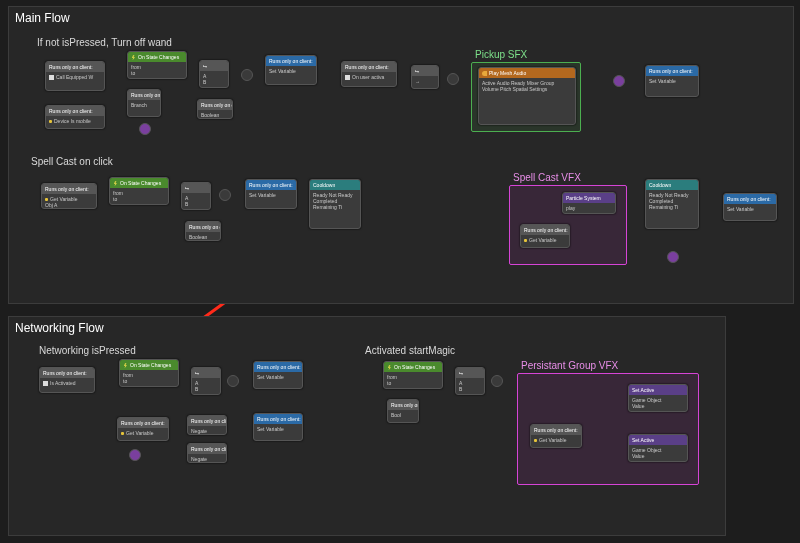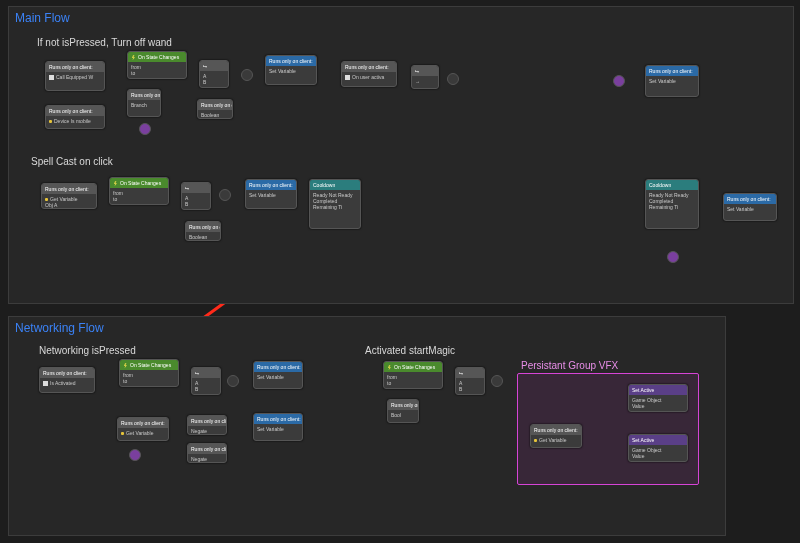--- a/index.html
+++ b/index.html
@@ -1,18 +1,18 @@
 <!DOCTYPE html>
 <html><head>
 <meta charset="utf-8">
 <style>
   html,body{margin:0;padding:0;width:800px;height:543px;background:#1d1d1d;font-family:Arial,Helvetica,sans-serif;overflow:hidden;color:#ccc;font-size:8px}
   .canvas{position:relative;width:800px;height:543px}
   .section{position:absolute;border:1px solid #3c3c3c;background:#272727}
-  .section-title{position:absolute;top:4px;left:6px;color:#3b82f6;font-size:12px}
+  .section-title{position:absolute;top:4px;left:6px;color:#ffffff;font-size:12px}
   .sub-title{position:absolute;color:#d9d9d9;font-size:10px}
   .comment{position:absolute;border:1px solid;border-radius:2px}
   .comment.green{border-color:#4caf50;background:rgba(55,110,55,.2)}
   .comment.magenta{border-color:#d644d6;background:rgba(120,40,120,.22)}
   .comment-title{position:absolute;top:-14px;left:3px;font-size:10px;white-space:nowrap}
   .comment.green .comment-title{color:#7de08a}
   .comment.magenta .comment-title{color:#e88ee8}
   .node{position:absolute;background:#3b3b3b;border:1px solid #555;border-radius:3px;box-shadow:0 0 2px #000}
   .hdr{height:10px;border-top-left-radius:2px;border-top-right-radius:2px;font-size:5px;line-height:10px;color:#fff;padding:0 3px;white-space:nowrap;overflow:hidden}
   .hdr.grey{background:#565656}
@@ -87,20 +87,32 @@
     <div class="node" style="left:332px;top:54px;width:54px;height:24px">
       <div class="hdr grey">Runs only on client:</div>
       <div class="body"><span class="ico doc"></span>On user activa</div>
     </div>
     <div class="node" style="left:402px;top:58px;width:26px;height:22px">
       <div class="hdr grey">⮡</div>
       <div class="body">→</div>
     </div>
     <div class="tiny" style="left:438px;top:66px"></div>
 
+    <div class="comment green" style="left:462px;top:55px;width:108px;height:68px">
+      <div class="comment-title">Pickup SFX</div>
+      <div class="node" style="left:6px;top:4px;width:96px;height:56px">
+        <div class="hdr orange"><span class="ico snd"></span><span>Play Mesh Audio</span></div>
+        <div class="body">Active Audio
+Ready
+Mixer Group
+Volume
+Pitch
+Spatial Settings</div>
+      </div>
+    </div>
 
     <div class="tiny dot-purple" style="left:604px;top:68px"></div>
     <div class="node" style="left:636px;top:58px;width:52px;height:30px">
       <div class="hdr blue">Runs only on client:</div>
       <div class="body"><span>Set Variable</span></div>
     </div>
 
     <div class="node" style="left:32px;top:176px;width:54px;height:24px">
       <div class="hdr grey">Runs only on client:</div>
       <div class="body"><span class="pin"></span><span>Get Variable</span><br>Obj A</div>
@@ -125,20 +137,31 @@
     </div>
     <div class="node" style="left:300px;top:172px;width:50px;height:48px">
       <div class="hdr teal">Cooldown</div>
       <div class="body">Ready
 Not Ready
 Completed
 Remaining Ti</div>
     </div>
 
 
+    <div class="comment magenta" style="left:500px;top:178px;width:116px;height:78px">
+      <div class="comment-title">Spell Cast VFX</div>
+      <div class="node" style="left:52px;top:6px;width:52px;height:20px">
+        <div class="hdr purple">Particle System</div>
+        <div class="body">play</div>
+      </div>
+      <div class="node" style="left:10px;top:38px;width:48px;height:22px">
+        <div class="hdr grey">Runs only on client:</div>
+        <div class="body"><span class="pin"></span><span>Get Variable</span></div>
+      </div>
+    </div>
 
     <div class="node" style="left:636px;top:172px;width:52px;height:48px">
       <div class="hdr teal">Cooldown</div>
       <div class="body">Ready
 Not Ready
 Completed
 Remaining Ti</div>
     </div>
     <div class="node" style="left:714px;top:186px;width:52px;height:26px">
       <div class="hdr blue">Runs only on client:</div>

